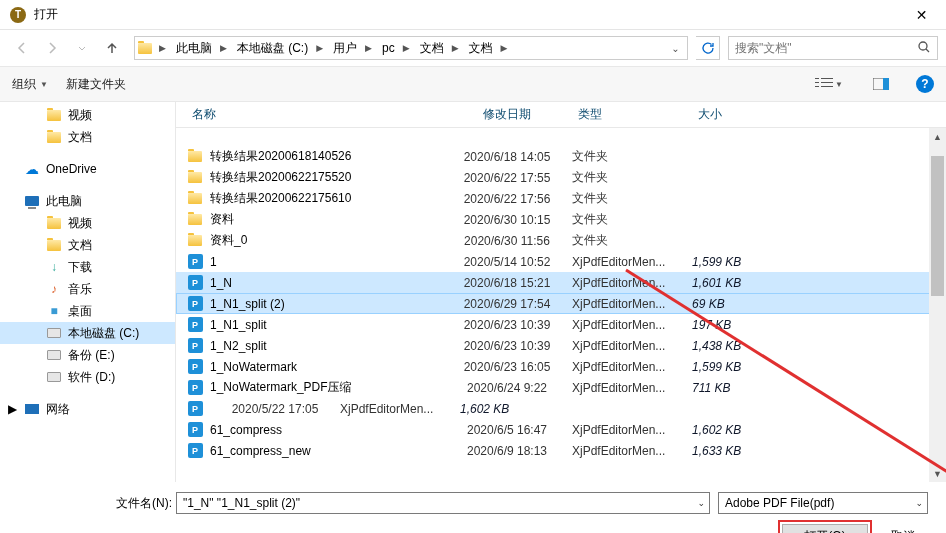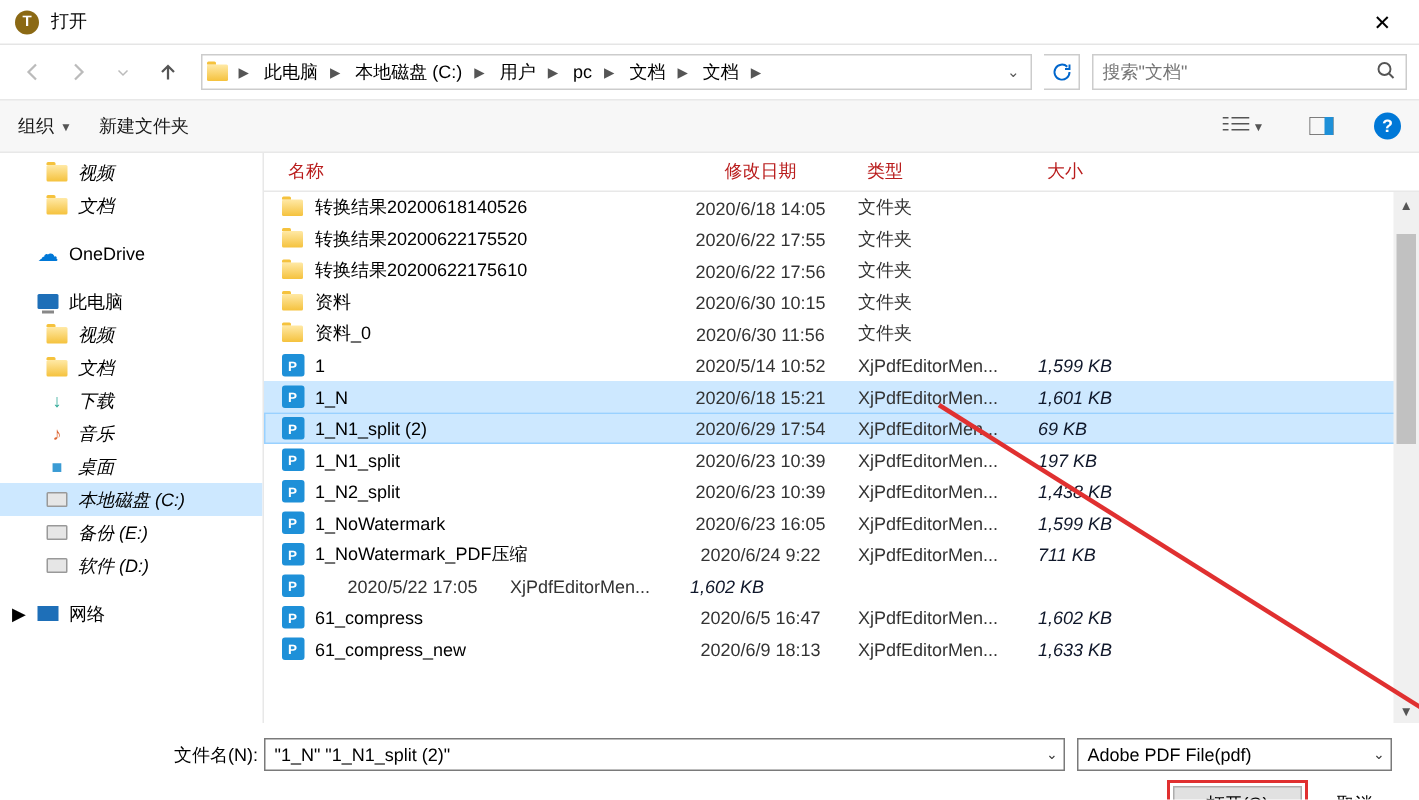--- a/index.html
+++ b/index.html
@@ -33,43 +33,43 @@
 .toolbar .spacer { flex: 1; }
 .toolbar .tool-icon { width: 34px; height: 24px; display: flex; align-items: center; justify-content: center; color: #555; }
 .help-icon { width: 18px; height: 18px; border-radius: 50%; background: #0078d7; color: #fff; display: flex; align-items: center; justify-content: center; font-size: 12px; font-weight: bold; }
 
 
 .main { display: flex; height: 380px; }
 
 
 .sidebar { width: 176px; border-right: 1px solid #e8e8e8; overflow: hidden; padding-top: 2px; }
 .side-item { height: 22px; display: flex; align-items: center; padding-left: 24px; gap: 6px; font-size: 12px; }
-.side-item.l2 { padding-left: 30px; font-style: italic; }
+.side-item.l2 { padding-left: 46px; }
 .side-item.selected { background: #cde8ff; }
 .side-group { position: relative; }
 .side-group > .side-item:first-child { padding-left: 24px; }
 .icon-box { width: 16px; height: 16px; display: flex; align-items: center; justify-content: center; font-size: 12px; }
 .folder-icon { background: linear-gradient(#ffe9a6,#f5c23d); border-radius: 1px; width: 14px; height: 11px; position: relative; }
 .folder-icon::before { content: ''; position: absolute; top: -2px; left: 0; width: 6px; height: 2px; background: #f5c23d; border-radius: 1px 1px 0 0; }
 .cloud-icon { color: #0078d7; font-size: 14px; }
 .pc-icon { width: 14px; height: 10px; background: #1e6fb8; border-radius: 1px; position: relative; }
 .pc-icon::after { content: ''; position: absolute; bottom: -3px; left: 3px; width: 8px; height: 2px; background: #888; }
 .disk-icon { width: 14px; height: 10px; background: #e6e6e6; border: 1px solid #999; border-radius: 1px; }
 .net-icon { width: 14px; height: 10px; background: #1e6fb8; position: relative; }
 .gap { height: 10px; }
 
 
 .filelist { flex: 1; display: flex; flex-direction: column; position: relative; }
-.headers { height: 26px; display: flex; align-items: center; border-bottom: 1px solid #e8e8e8; padding-left: 10px; font-size: 12px; color: #b91c1c; }
+.headers { height: 26px; display: flex; align-items: center; border-bottom: 1px solid #e8e8e8; padding-left: 10px; font-size: 12px; color: #0c4a6e; }
 .headers > div { padding: 0 6px; }
 .col-name { width: 256px; }
 .col-date { width: 130px; text-align: center; }
 .col-type { width: 120px; }
 .col-size { width: 100px; text-align: left; }
-.rows { overflow-y: auto; flex: 1; }
+.rows { overflow-y: auto; flex: 1; margin-top: 18px; }
 .row { height: 21px; display: flex; align-items: center; padding-left: 10px; font-size: 12px; }
 .row.selected { background: #cde8ff; }
 .row.focused { background: #cde8ff; outline: 1px solid #99d1ff; outline-offset: -1px; }
 .row .ico { width: 18px; height: 18px; display: flex; align-items: center; justify-content: center; margin-right: 6px; }
 .row .col-name { width: 232px; white-space: nowrap; overflow: hidden; text-overflow: ellipsis; }
 .row .col-date { width: 130px; color: #333; }
 .row .col-type { width: 120px; color: #333; white-space: nowrap; overflow: hidden; text-overflow: ellipsis; }
 .row .col-size { width: 100px; text-align: left; color: #0f172a; padding-right: 20px; font-style: italic; }
 .pdf-ico { width: 15px; height: 15px; background: #1e90d8; color: #fff; font-size: 9px; font-weight: bold; display: flex; align-items: center; justify-content: center; border-radius: 2px; }
 .scrollbar { position: absolute; right: 0; top: 26px; bottom: 0; width: 17px; background: #f0f0f0; }

